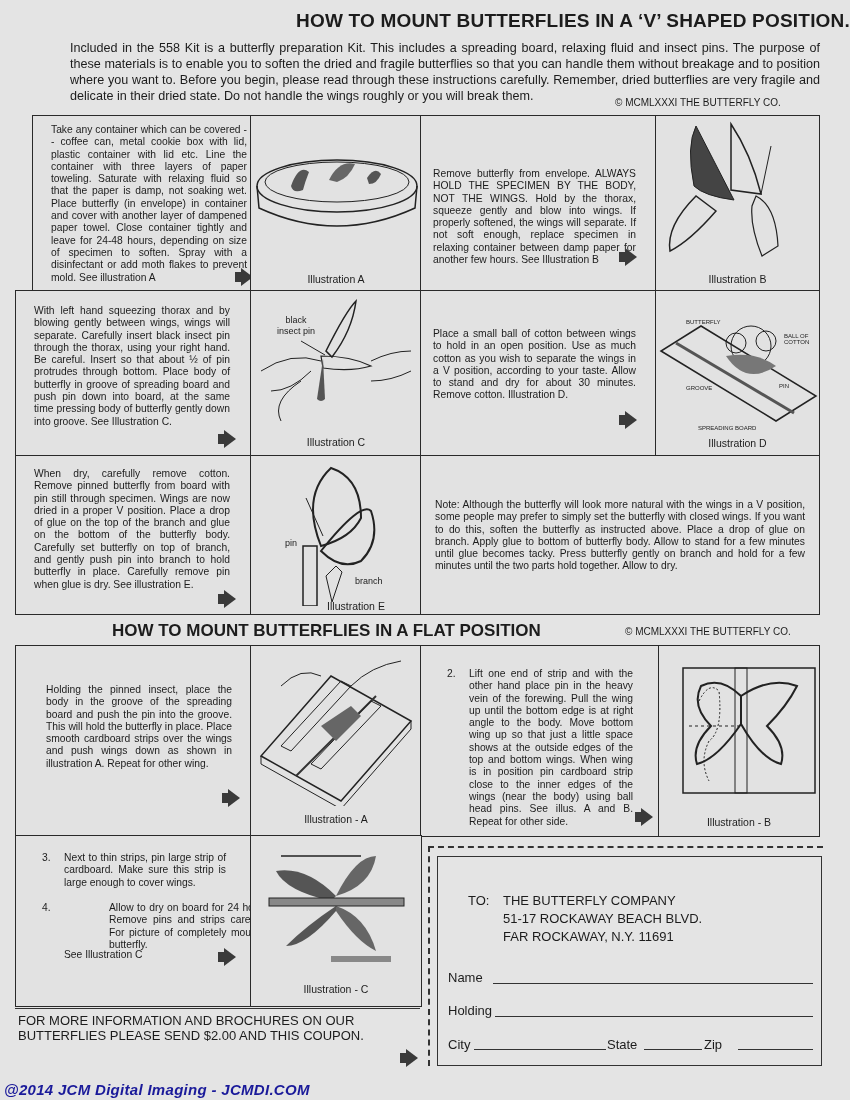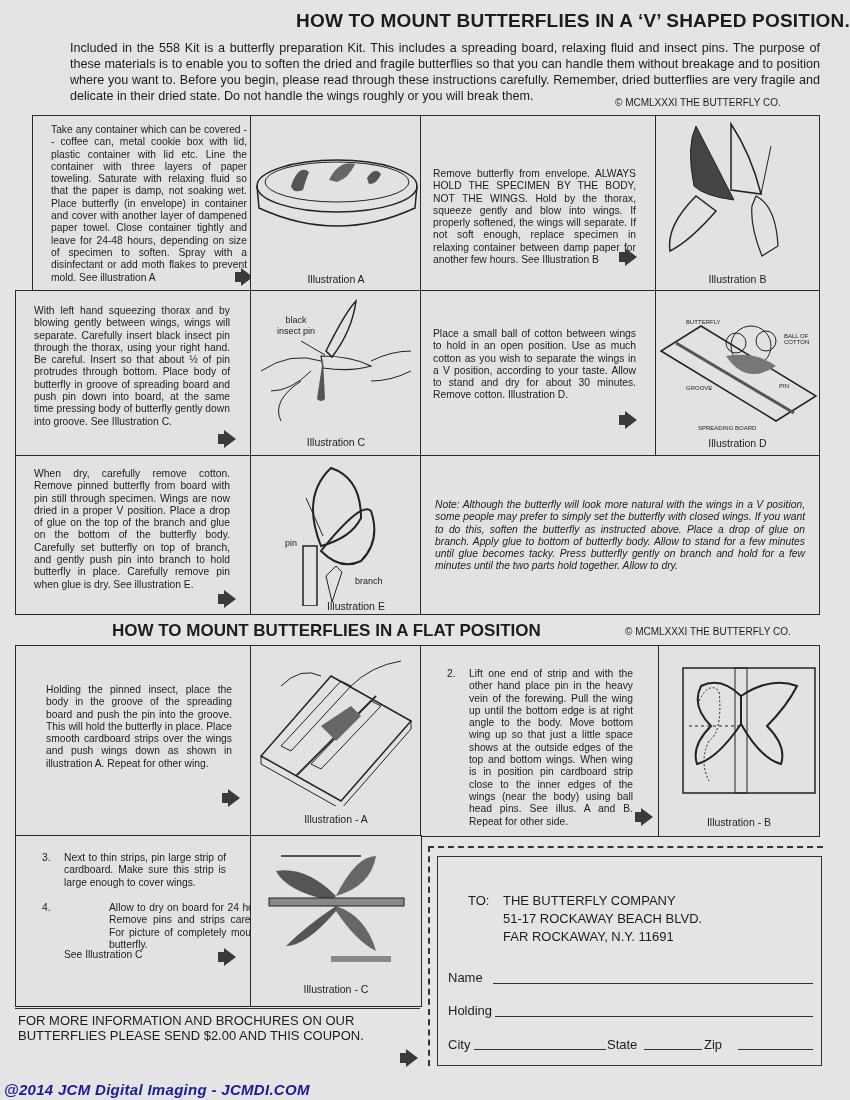--- a/index.html
+++ b/index.html
@@ -112,21 +112,21 @@
     <path d="M70 90 q-20 -50 10 -78 q30 10 30 50 q-10 20 -40 28z" fill="none" stroke="#222" stroke-width="2"></path>
     <path d="M70 95 q40 -50 50 -40 q10 30 -10 50 q-20 10 -40 -10z" fill="none" stroke="#222" stroke-width="2"></path>
     <path d="M52 90 l14 0 l0 60 l-14 0 z" fill="none" stroke="#222" stroke-width="1.5"></path>
     <path d="M75 120 l10 -10 l6 6 l-10 30 z" fill="none" stroke="#222"></path>
     <line x1="55" y1="42" x2="72" y2="80" stroke="#222"></line>
   </svg>
   <div class="abs" style="left:34px;top:82px;font-size:9px;">pin</div>
   <div class="abs" style="left:104px;top:120px;font-size:9px;">branch</div>
   <div class="cap" style="top:144px;left:20px;">Illustration E</div>
 </div>
-<div class="cell" style="left:420px;top:455px;width:400px;height:160px;font-style:italic;">
+<div class="cell" style="left:420px;top:455px;width:400px;height:160px;">
   <div class="txt" style="left:14px;top:43px;width:370px;">Note: Although the butterfly will look more natural with the wings in a V position, some people may prefer to simply set the butterfly with closed wings. If you want to do this, soften the butterfly as instructed above. Place a drop of glue on branch. Apply glue to bottom of butterfly body. Allow to stand for a few minutes until glue becomes tacky. Press butterfly gently on branch and hold for a few minutes until the two parts hold together. Allow to dry.</div>
 </div>
 
 <div class="abs title2">HOW TO MOUNT BUTTERFLIES IN A FLAT POSITION</div>
 <div class="abs copy2">© MCMLXXXI  THE BUTTERFLY CO.</div>
 
 <div class="cell" style="left:15px;top:645px;width:237px;height:192px;">
   <div class="txt" style="left:30px;top:38px;width:186px;">Holding the pinned insect, place the body in the groove of the spreading board and push the pin into the groove. This will hold the butterfly in place. Place smooth cardboard strips over the wings and push wings down as shown in illustration A. Repeat for other wing.</div>
   <div class="arrow" style="left:212px;top:143px;"></div>
 </div>

